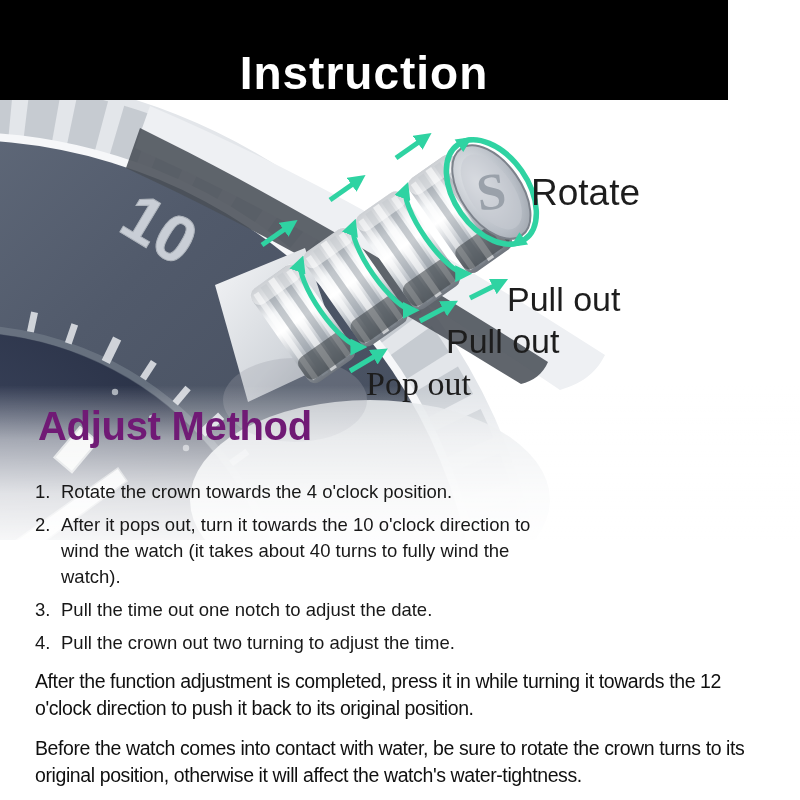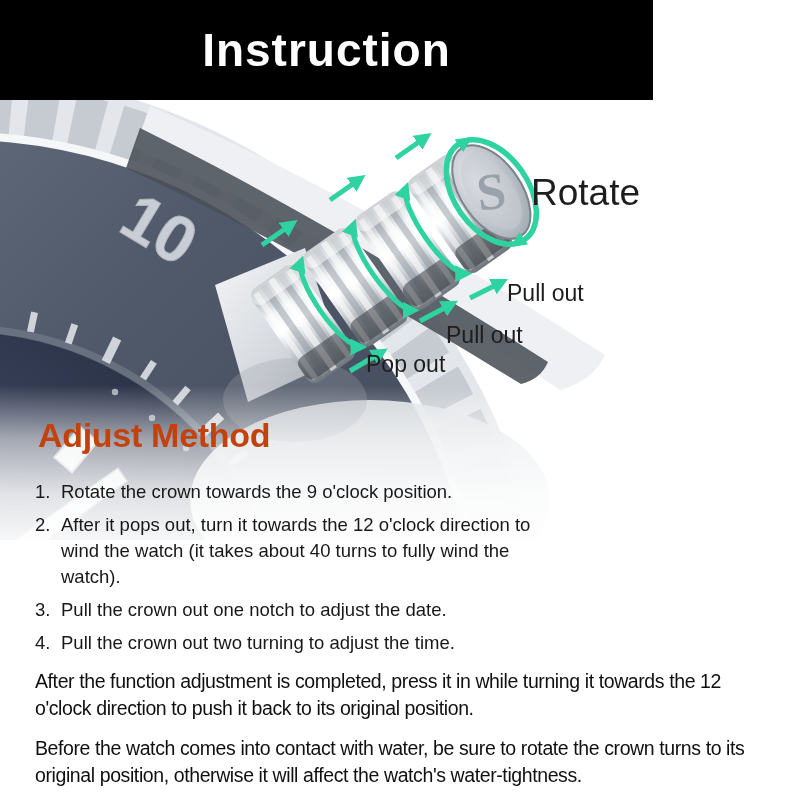--- a/index.html
+++ b/index.html
@@ -2,38 +2,38 @@
 <html><head>
 <meta charset="utf-8">
 <style>
   html,body{margin:0;padding:0;background:#ffffff;}
   .page{
     position:relative;width:800px;height:800px;background:#ffffff;
     font-family:"Liberation Sans","DejaVu Sans",sans-serif;color:#1a1a1a;
     overflow:hidden;
   }
   .header{
-    position:absolute;left:0;top:0;width:653px;height:100px;background:#000000;
-    display:flex;align-items:center;justify-content:center;
+    position:absolute;left:0;top:0;width:728px;height:100px;background:#000000;
+    display:flex;align-items:flex-end;justify-content:center;
   }
   .header h1{
     margin:0;color:#ffffff;font-size:46px;font-weight:bold;letter-spacing:1px;
   }
   .photo{position:absolute;left:0;top:100px;width:800px;height:440px;}
   .lbl{
-    position:absolute;color:#1d1d1d;font-size:23px;font-weight:400;
+    position:absolute;color:#1d1d1d;font-size:34px;font-weight:400;
     white-space:nowrap;letter-spacing:0px;
   }
   .lbl-rotate{left:531px;top:172px;font-size:37px;}
   .lbl-pull1{left:507px;top:280px;}
   .lbl-pull2{left:446px;top:322px;}
-  .lbl-pop{left:366px;top:351px;}
+  .lbl-pop{left:366px;top:365px;font-family:Liberation Serif, serif;}
   .adjust-heading{
-    position:absolute;left:38px;top:416px;margin:0;
-    font-size:34px;font-weight:bold;color:#c2410c;letter-spacing:-0.3px;
+    position:absolute;left:38px;top:404px;margin:0;
+    font-size:40px;font-weight:bold;color:#701a75;letter-spacing:-0.3px;
   }
   .steps{
     position:absolute;left:35px;top:479px;width:520px;margin:0;padding:0;
     list-style:none;font-size:18.5px;line-height:26px;color:#181818;
   }
   .steps li{display:flex;margin:0 0 7px 0;}
   .steps .num{flex:0 0 26px;}
   .steps .txt{max-width:470px;}
   .notes{
     position:absolute;left:35px;top:668px;width:745px;
@@ -186,29 +186,29 @@
   <span class="lbl lbl-rotate">Rotate</span>
   <span class="lbl lbl-pull1">Pull out</span>
   <span class="lbl lbl-pull2">Pull out</span>
   <span class="lbl lbl-pop">Pop out</span>
 
   <h2 class="adjust-heading">Adjust Method</h2>
 
   <ol class="steps">
     <li>
       <span class="num">1.</span>
-      <span class="txt">Rotate the crown towards the 9 o'clock position.</span>
+      <span class="txt">Rotate the crown towards the 4 o'clock position.</span>
     </li>
     <li>
       <span class="num">2.</span>
-      <span class="txt">After it pops out, turn it towards the 12 o'clock direction to wind the watch (it takes about 40 turns to fully wind the watch).</span>
+      <span class="txt">After it pops out, turn it towards the 10 o'clock direction to wind the watch (it takes about 40 turns to fully wind the watch).</span>
     </li>
     <li>
       <span class="num">3.</span>
-      <span class="txt">Pull the crown out one notch to adjust the date.</span>
+      <span class="txt">Pull the time out one notch to adjust the date.</span>
     </li>
     <li>
       <span class="num">4.</span>
       <span class="txt">Pull the crown out two turning to adjust the time.</span>
     </li>
   </ol>
 
   <div class="notes">
     <p>After the function adjustment is completed, press it in while turning it towards the 12 o'clock direction to push it back to its original position.</p>
     <p>Before the watch comes into contact with water, be sure to rotate the crown turns to its original position, otherwise it will affect the watch's water-tightness.</p>

